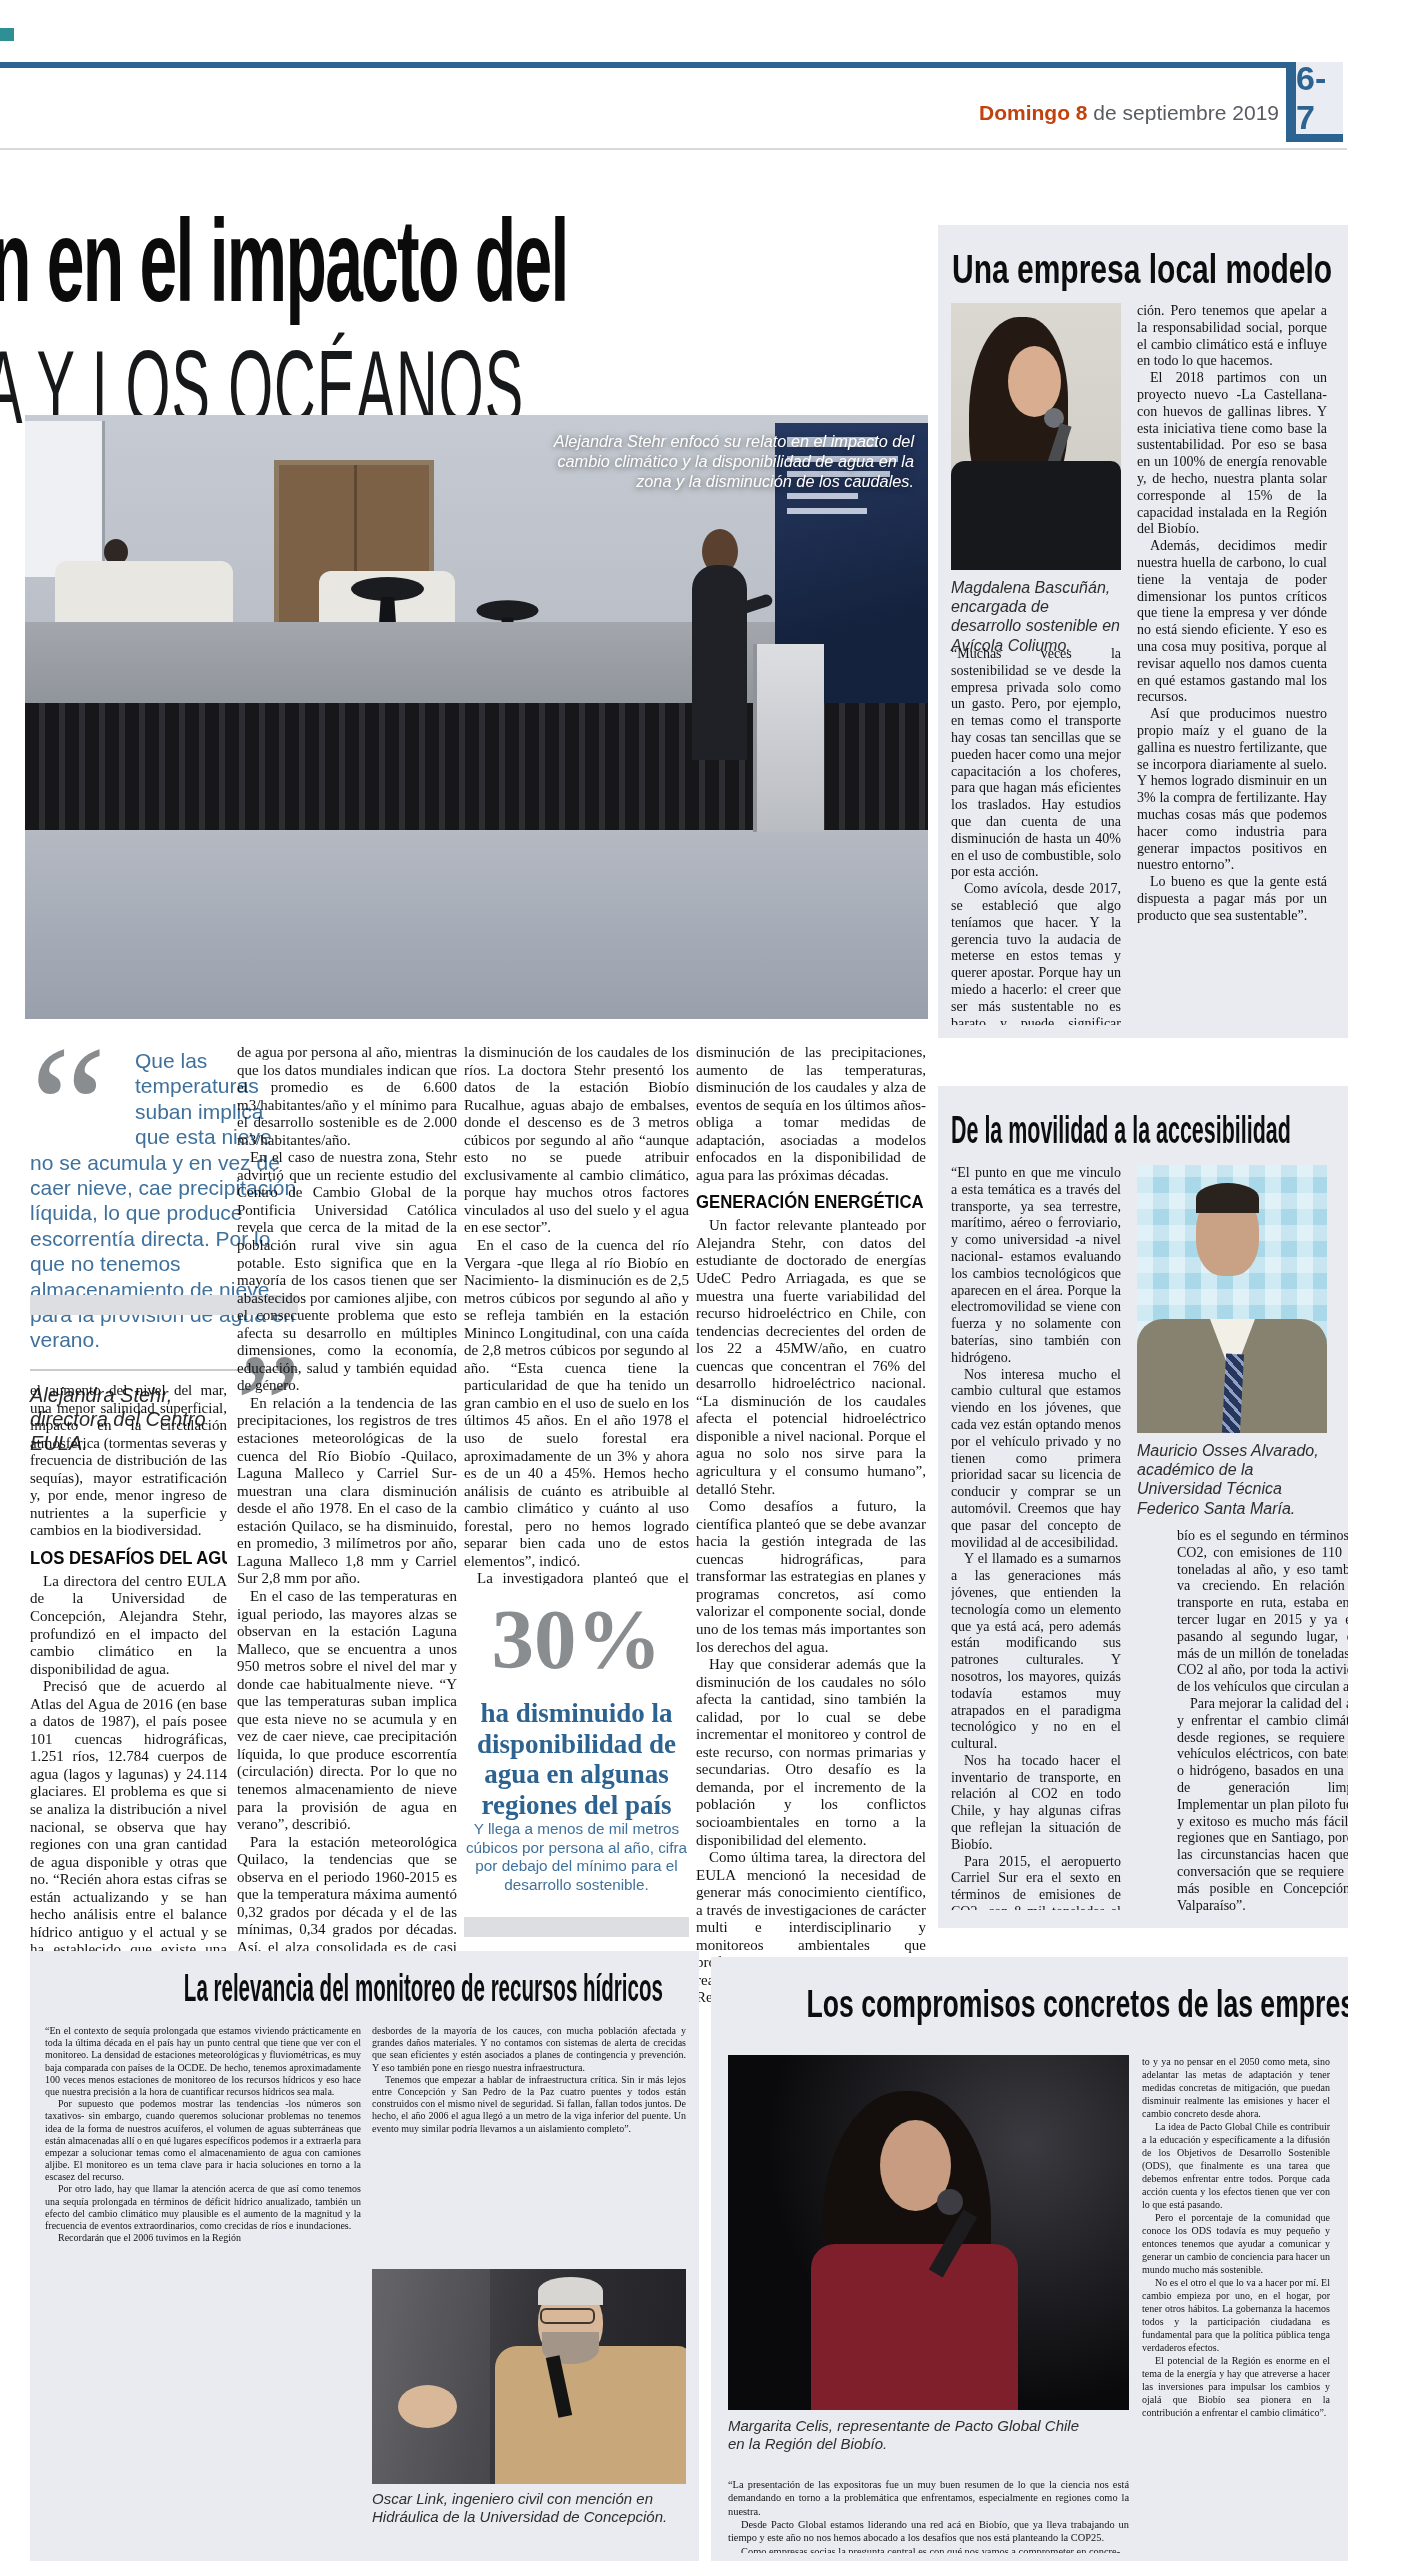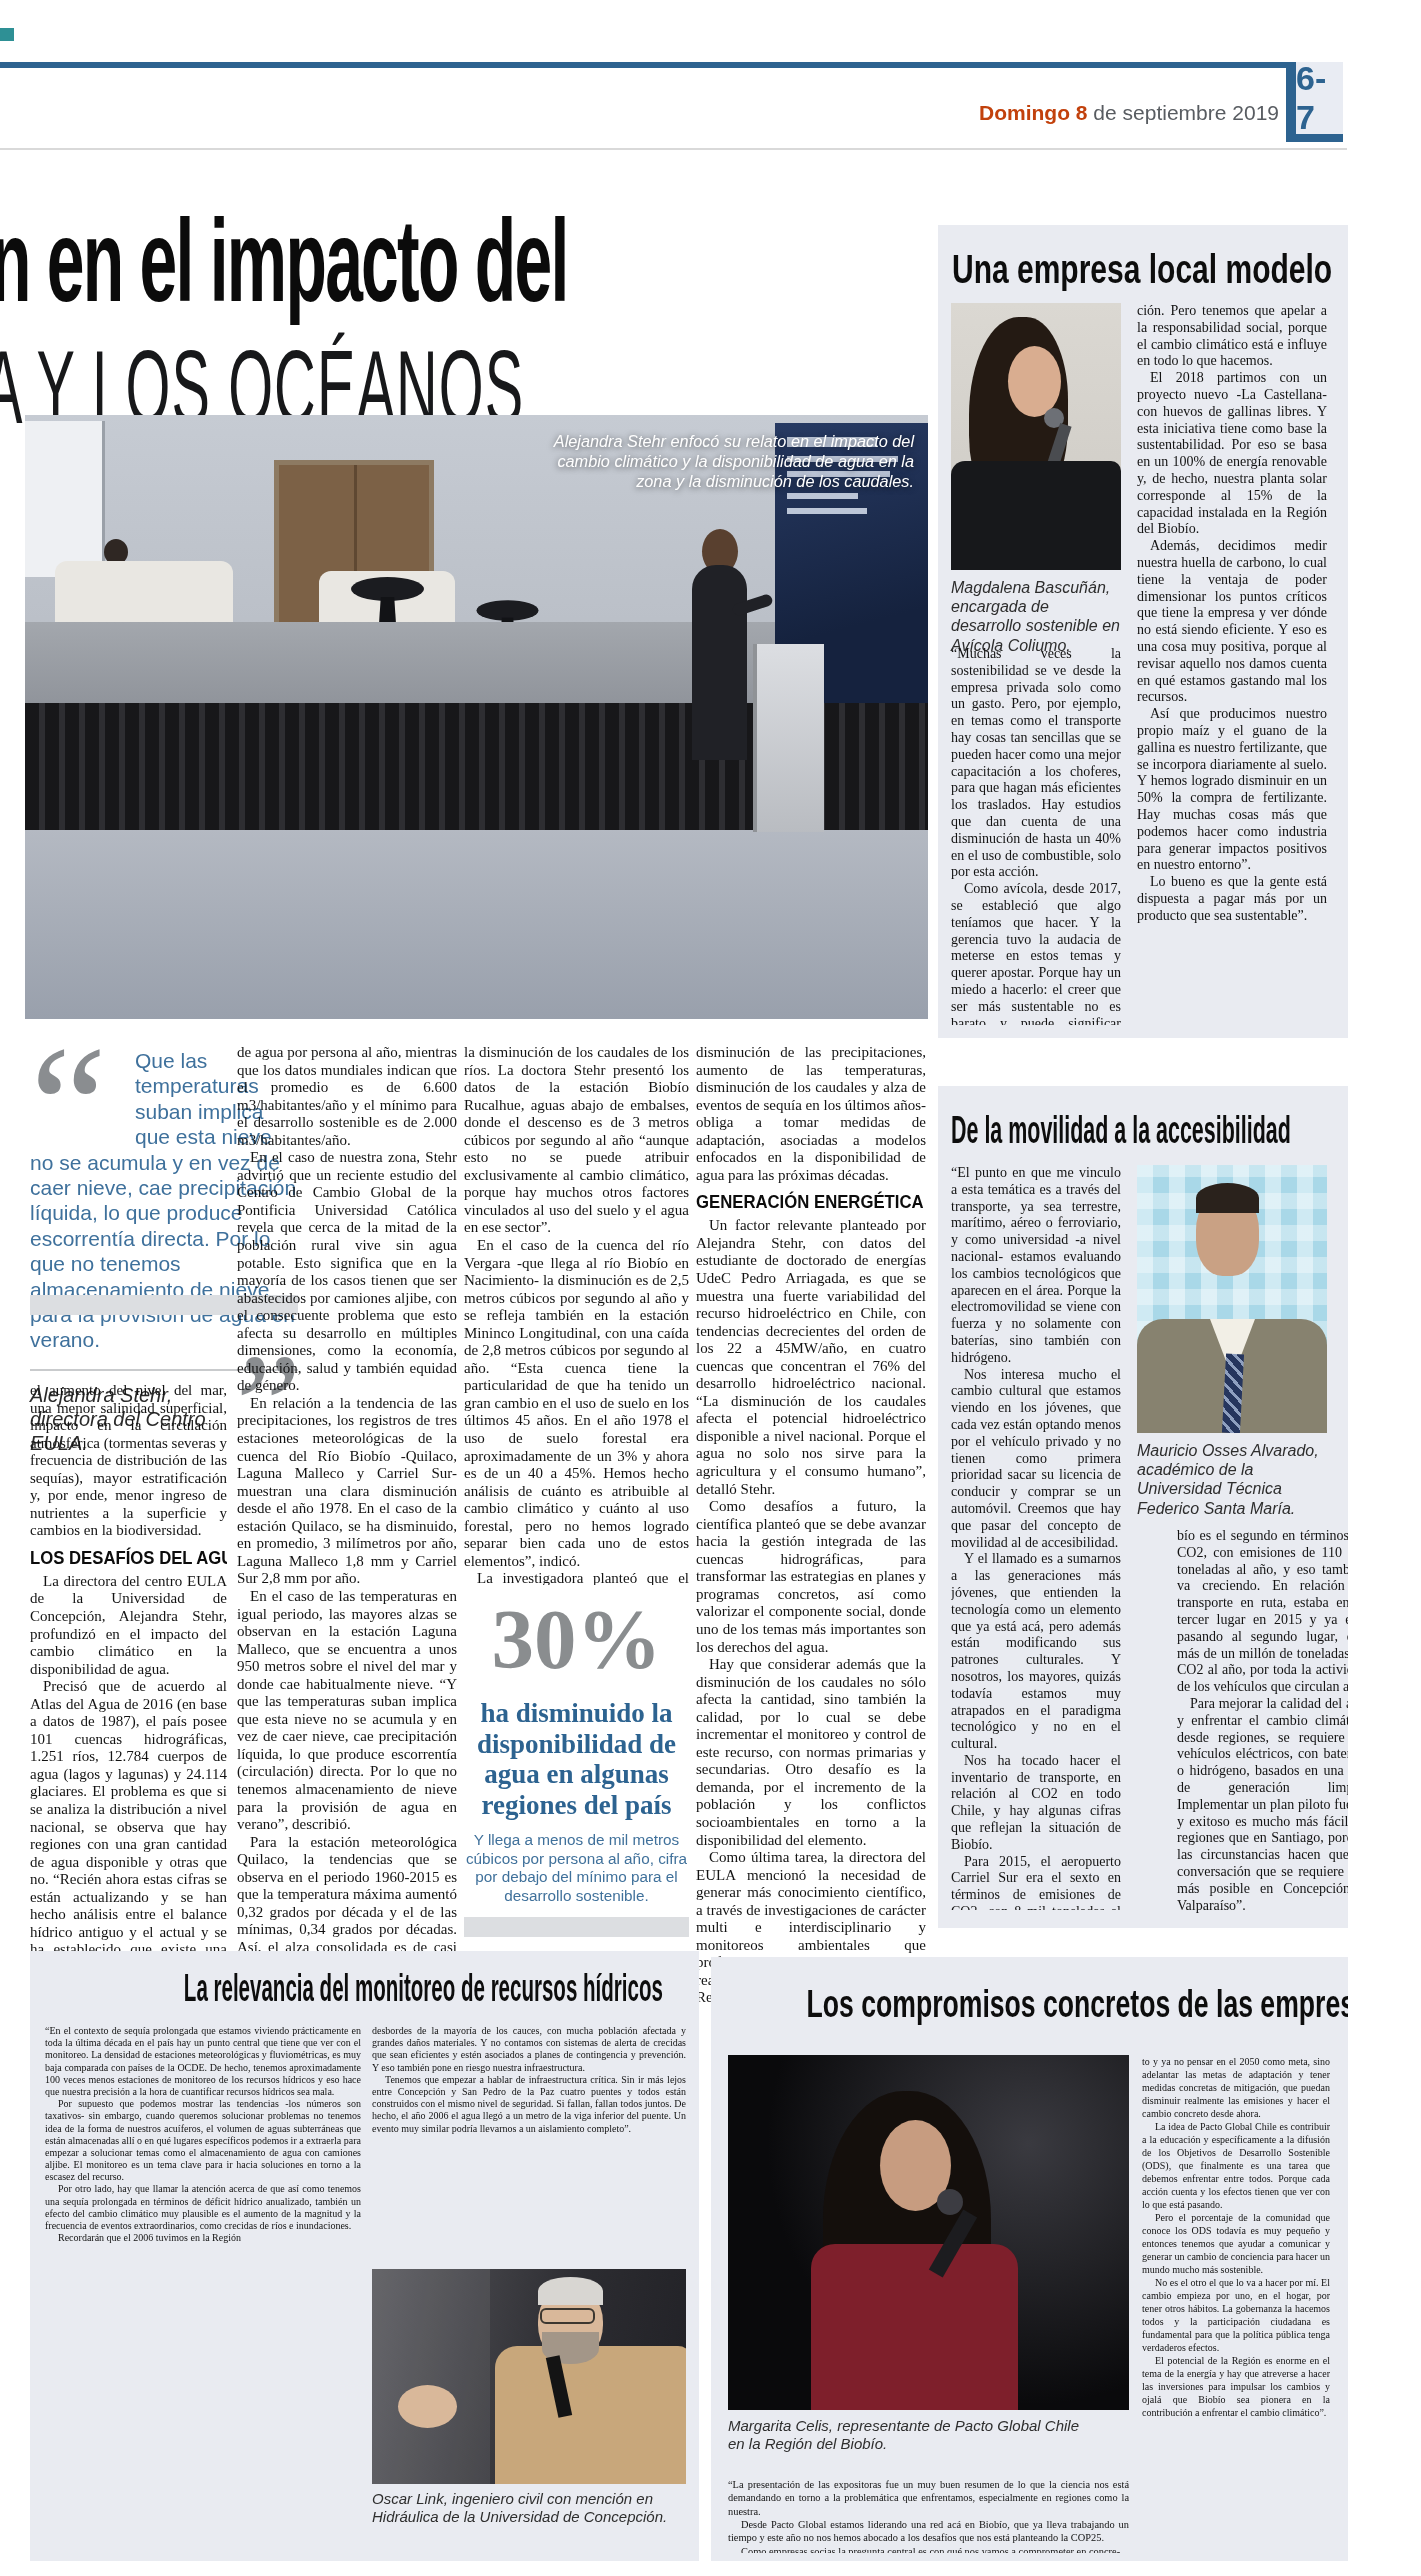--- a/index.html
+++ b/index.html
@@ -42,21 +42,21 @@
   .pq-div{margin-top:16px;height:2px;background:#c9cbcd;}
   .pq-attr{position:relative;margin-top:12px;width:207px;font-style:italic;font-size:20px;
            line-height:1.2;color:#2a2a2a;}
   .pq-close{position:absolute;right:-65px;top:-6px;font-family:"Liberation Serif",serif;
             font-size:148px;line-height:59px;color:#8a8d90;}
   .end-bar{height:20px;background:#dcdee1;}
   
   .stat{left:464px;top:1597px;width:225px;text-align:center;font-family:"Liberation Serif",serif;}
   .stat-val{font-weight:700;font-size:85px;line-height:1;color:#8a8d8f;}
   .stat-head{margin-top:16px;font-weight:700;font-size:27px;line-height:1.13;color:#2d6390;}
-  .stat-note{margin-top:11px;font-family:"Liberation Sans",sans-serif;font-size:15.3px;
+  .stat-note{margin-top:0;font-family:"Liberation Sans",sans-serif;font-size:15.3px;
              line-height:1.22;color:#40719b;}
   
   .box{background:#e9ebf1;overflow:hidden;}
   .box-title{font-weight:800;line-height:1;color:#0d0d0d;white-space:nowrap;}
   .caption{font-style:italic;color:#2e2e2e;font-family:"Liberation Sans",sans-serif;}
   
   .photo-main{left:25px;top:415px;width:903px;height:604px;overflow:hidden;
               background:linear-gradient(180deg,#c6cbd3 0%,#b9bec6 40%,#aab0b8 58%);}
   .pm-screenL{left:0;top:6px;width:77px;height:156px;background:#eef0f3;border-right:3px solid #9aa0a8;}
   .pm-door{left:249px;top:45px;width:150px;height:170px;background:#7c6146;border:5px solid #8d7a62;}
@@ -218,21 +218,21 @@
     </div>
     <div class="abs caption" style="left:13px;top:353px;width:170px;font-size:16px;line-height:1.2;">Magdalena Bascuñán, encargada de desarrollo sostenible en Avícola Coliumo.</div>
     <div class="abs serif fs14" style="left:13px;top:421px;width:170px;height:379px;">
         <p>“Muchas veces la sostenibilidad se ve desde la empresa privada solo como un gasto. Pero, por ejemplo, en temas como el transporte hay cosas tan sencillas que se pueden hacer como una mejor capacitación a los choferes, para que hagan más eficientes los traslados. Hay estudios que dan cuenta de una disminución de hasta un 40% en el uso de combustible, solo por esta acción.</p>
         <p>Como avícola, desde 2017, se estableció que algo teníamos que hacer. Y la gerencia tuvo la audacia de meterse en estos temas y querer apostar. Porque hay un miedo a hacerlo: el creer que ser más sustentable no es barato y puede significar consecuencias como bajar la produc-</p>
       </div>
     <div class="abs serif fs14" style="left:199px;top:78px;width:190px;height:722px;">
         <p>ción. Pero tenemos que apelar a la responsabilidad social, porque el cambio climático está e influye en todo lo que hacemos.</p>
         <p>El 2018 partimos con un proyecto nuevo -La Castellana- con huevos de gallinas libres. Y esta iniciativa tiene como base la sustentabilidad. Por eso se basa en un 100% de energía renovable y, de hecho, nuestra planta solar corresponde al 15% de la capacidad instalada en la Región del Biobío.</p>
         <p>Además, decidimos medir nuestra huella de carbono, lo cual tiene la ventaja de poder dimensionar los puntos críticos que tiene la empresa y ver dónde no está siendo eficiente. Y eso es una cosa muy positiva, porque al revisar aquello nos damos cuenta en qué estamos gastando mal los recursos.</p>
-        <p>Así que producimos nuestro propio maíz y el guano de la gallina es nuestro fertilizante, que se incorpora diariamente al suelo. Y hemos logrado disminuir en un 50% la compra de fertilizante. Hay muchas cosas más que podemos hacer como industria para generar impactos positivos en nuestro entorno”.</p>
+        <p>Así que producimos nuestro propio maíz y el guano de la gallina es nuestro fertilizante, que se incorpora diariamente al suelo. Y hemos logrado disminuir en un 3% la compra de fertilizante. Hay muchas cosas más que podemos hacer como industria para generar impactos positivos en nuestro entorno”.</p>
         <p>Lo bueno es que la gente está dispuesta a pagar más por un producto que sea sustentable”.</p>
       </div>
   </div>
 
   <div class="abs box" style="left:938px;top:1086px;width:410px;height:842px;">
     <div class="abs box-title" style="left:13px;top:24px;font-size:39px;transform:scaleX(.55);transform-origin:left;">De la movilidad a la accesibilidad</div>
     <div class="abs serif fs14" style="left:13px;top:79px;width:170px;height:745px;">
         <p>“El punto en que me vinculo a esta temática es a través del transporte, ya sea terrestre, marítimo, aéreo o ferroviario, y como universidad -a nivel nacional- estamos evaluando los cambios tecnológicos que aparecen en el área. Porque la electromovilidad se viene con fuerza y no solamente con baterías, sino también con hidrógeno.</p>
         <p>Nos interesa mucho el cambio cultural que estamos viendo en los jóvenes, que cada vez están optando menos por el vehículo privado y no tienen como primera prioridad sacar su licencia de conducir y comprar se un automóvil. Creemos que hay que pasar del concepto de movilidad al de accesibilidad.</p>
         <p>Y el llamado es a sumarnos a las generaciones más jóvenes, que entienden la tecnología como un elemento que ya está acá, pero además están modificando sus patrones culturales. Y nosotros, los mayores, quizás todavía estamos muy atrapados en el paradigma tecnológico y no en el cultural.</p>

